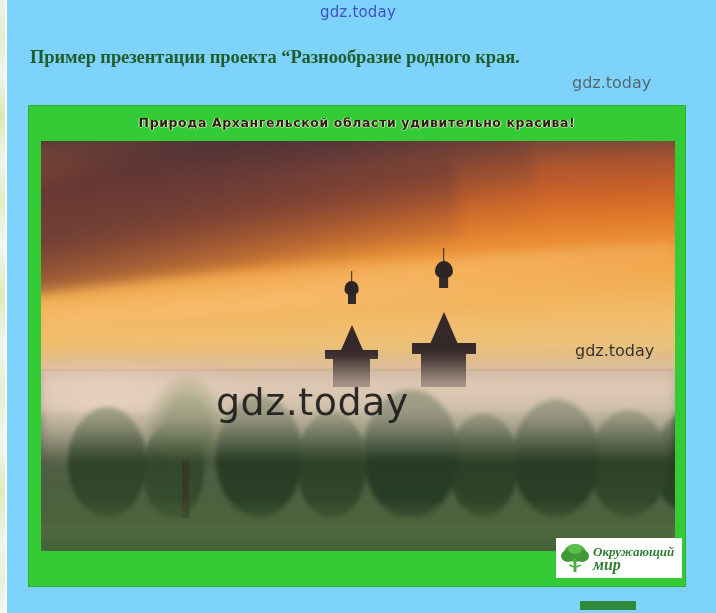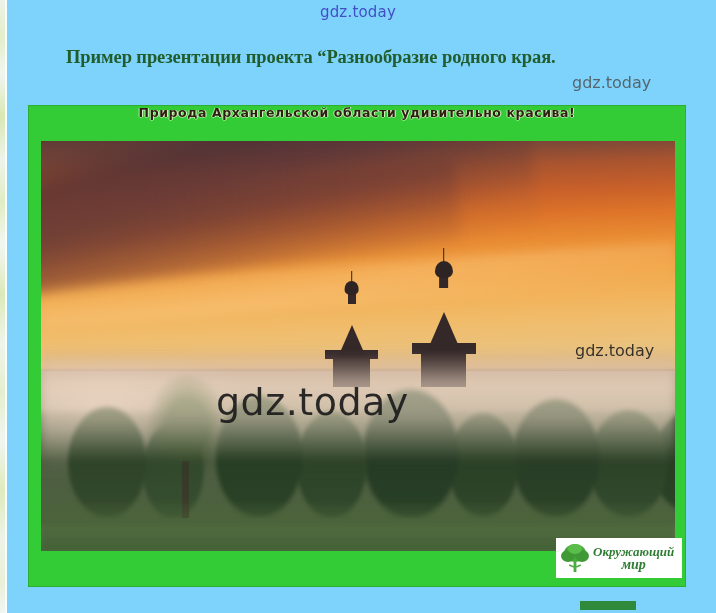--- a/index.html
+++ b/index.html
@@ -59,21 +59,20 @@
   #heading {
     position: absolute;
     left: 30px; top: 46px;
     width: 560px;
     font-family: "Liberation Serif", serif;
     font-weight: bold;
     font-size: 18.5px;
     line-height: 22px;
     color: #215c2c;
     letter-spacing: -0.1px;
-    margin-left: 36px;
   }
   #heading .line2 { display: block; }
 
   #heading-watermark {
     position: absolute;
     left: 572px; top: 73px;
     font-family: "DejaVu Sans", sans-serif;
     font-size: 16px;
     color: #4e4e4e;
     opacity: .82;
@@ -86,20 +85,21 @@
     width: 658px; height: 482px;
     background: #34cc36;
     box-shadow: 0 0 0 1px #2fae31 inset;
   }
 
   #slide-title-bar {
     position: absolute;
     left: 0; top: 0;
     width: 658px; height: 34px;
     display: flex;
+    align-items: center;
     justify-content: center;
   }
   #slide-title {
     font-family: "DejaVu Sans", sans-serif;
     font-weight: 600;
     font-size: 12.5px;
     letter-spacing: .6px;
     color: #2d1f12;
     text-shadow:
        1px 0 0 rgba(255,255,230,.75),
@@ -369,21 +369,21 @@
   #brand-tree { width: 30px; height: 32px; flex: 0 0 auto; }
   #brand-text {
     font-family: "Liberation Serif", serif;
     font-style: italic;
     font-weight: bold;
     font-size: 13px;
     line-height: 13px;
     color: #2f7d33;
   }
   #brand-text .l1 { display: block; }
-  #brand-text .l2 { display: block; text-align: center; font-size: 14px; }
+  #brand-text .l2 { display: block; text-align: left; font-size: 16px; }
 
   
   #bottom-bar {
     position: absolute;
     left: 580px; top: 601px;
     width: 56px; height: 9px;
     background: #2f8a3b;
   }
 </style>
 </head>

